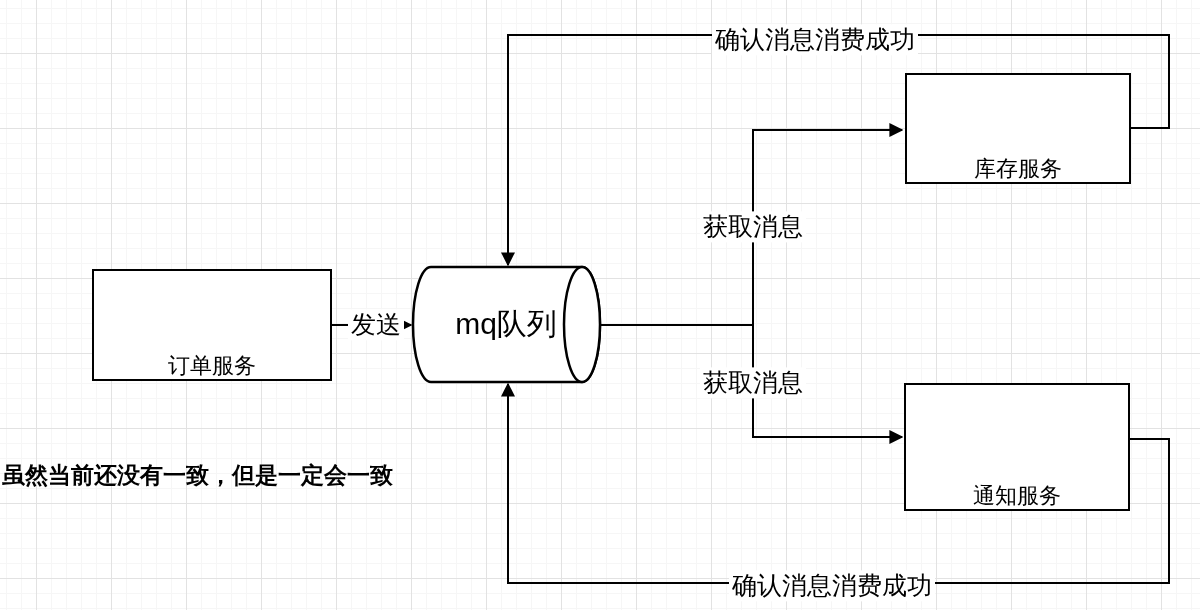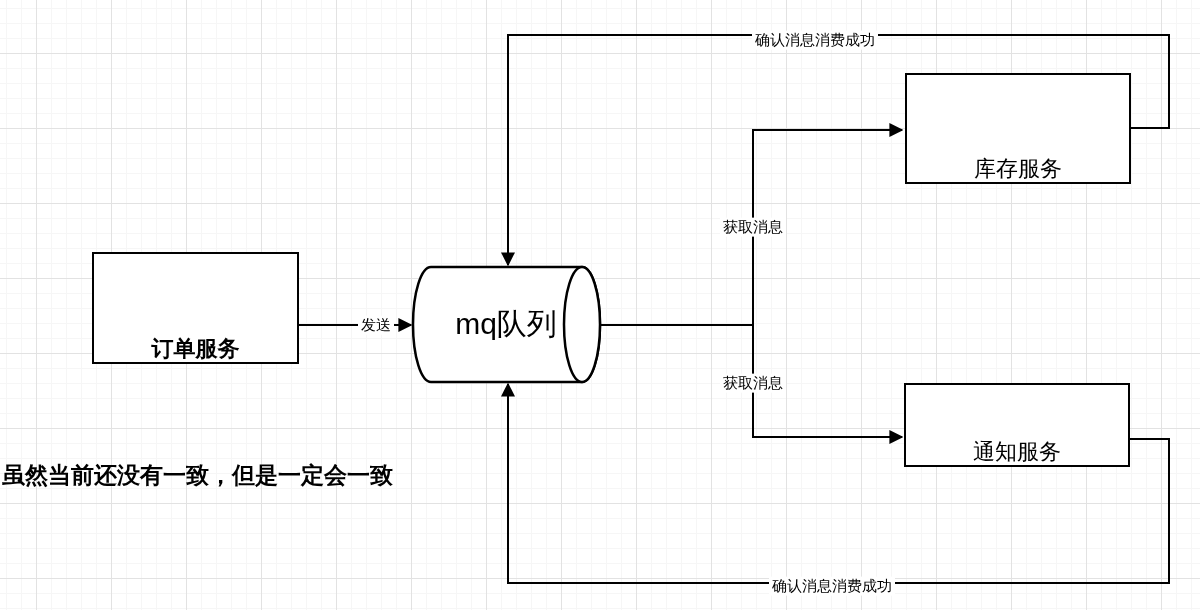--- a/index.html
+++ b/index.html
@@ -40,37 +40,37 @@
     box-sizing: border-box;
     border: 2px solid #000;
     background: #fff;
     display: flex;
     align-items: flex-end;
     justify-content: center;
     font-size: 22px;
     line-height: 1.2;
     white-space: nowrap;
   }
-  .node-order     { left: 92px;  top: 252px; width: 207px; height: 112px; font-weight: bold; }
+  .node-order     { left: 92px;  top: 269px; width: 240px; height: 112px; }
   .node-inventory { left: 905px; top: 73px;  width: 226px; height: 111px; }
-  .node-notify    { left: 904px; top: 383px; width: 226px; height: 84px; }
+  .node-notify    { left: 904px; top: 383px; width: 226px; height: 128px; }
   .mq-label {
     position: absolute;
     left: 506px;
     top: 324px;
     transform: translate(-50%, -50%);
     font-size: 30px;
     white-space: nowrap;
   }
   .edge-label {
     position: absolute;
     transform: translate(-50%, -50%);
     background: #fff;
     padding: 0 3px;
-    font-size: 15px;
+    font-size: 25px;
     line-height: 1.25;
     white-space: nowrap;
     font-family: Liberation Serif, serif;
   }
   .lbl-send       { left: 376px; top: 325px; }
   .lbl-fetch-top  { left: 753px; top: 227px; }
   .lbl-fetch-bot  { left: 753px; top: 383px; }
   .lbl-ack-top    { left: 815px; top: 40px;  }
   .lbl-ack-bot    { left: 832px; top: 586px; }
   .note {

